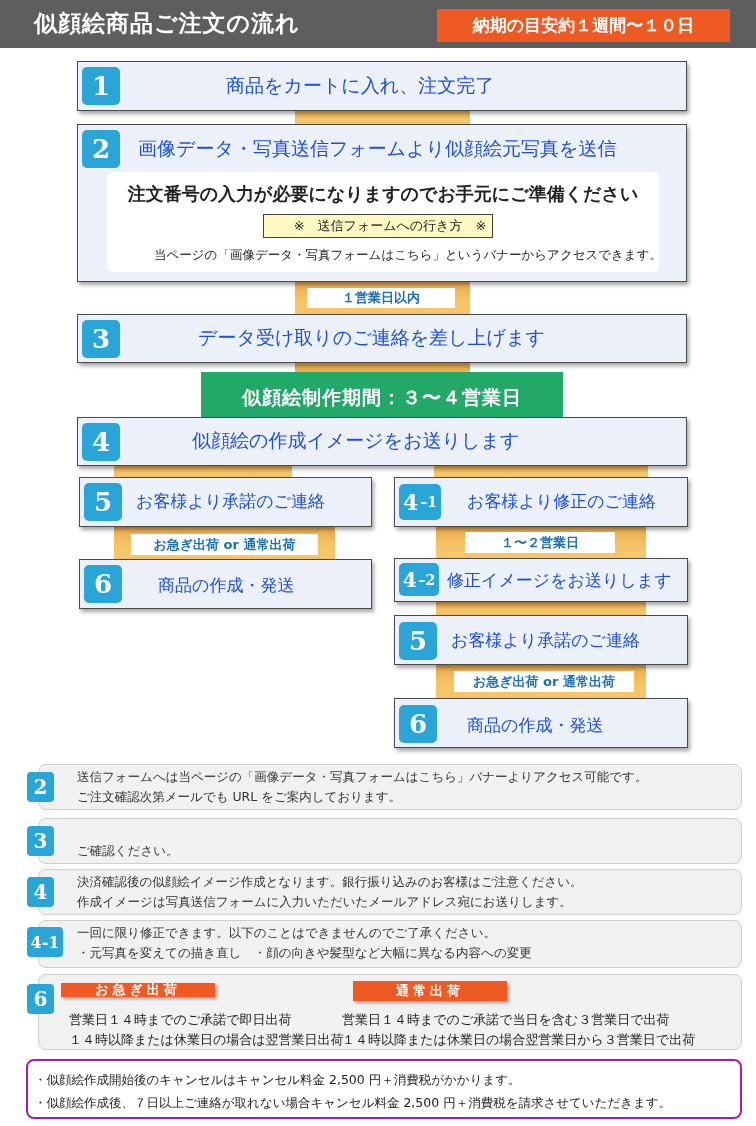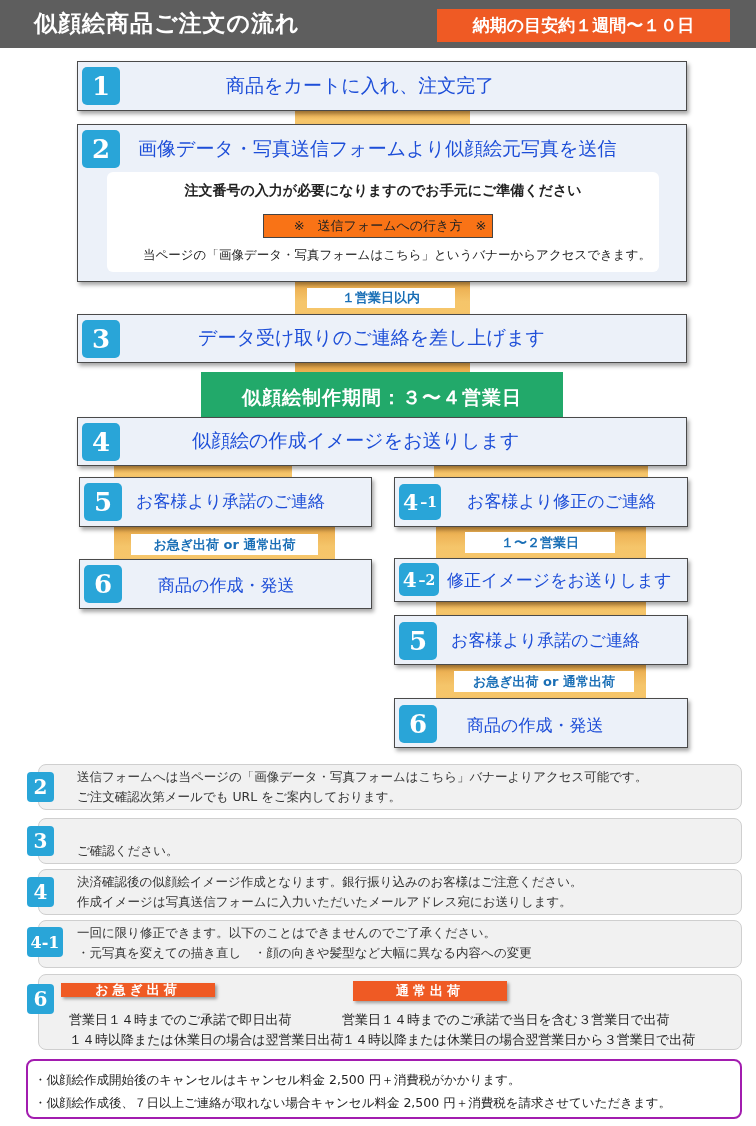--- a/index.html
+++ b/index.html
@@ -33,22 +33,22 @@
   .num small { font-size: 14px; margin-left: 2px; }
   .step-text { position: absolute; font-size: 19px; color: #1d4ed8; white-space: nowrap; }
 
   .label-blue { background: #ffffff; color: #1a6fb6; font-weight: bold; font-size: 13px;
     display: flex; align-items: center; justify-content: center; white-space: nowrap; }
 
   .green-bar { background: #22a96a; color: #fff; font-weight: bold; font-size: 19px;
     display: flex; align-items: center; justify-content: center; letter-spacing: 1px; white-space: nowrap; }
 
   .inner-card { background: #ffffff; border-radius: 6px; }
-  .inner-title { font-weight: bold; font-size: 14px; color: #222; white-space: nowrap; }
-  .howto-box { border: 1px solid #444; background: #f97316; font-size: 13px; display: flex; align-items: center; justify-content: center; white-space: nowrap; padding-left: 24px; }
+  .inner-title { font-weight: bold; font-size: 18px; color: #222; white-space: nowrap; }
+  .howto-box { border: 1px solid #444; background: #fef9c3; font-size: 13px; display: flex; align-items: center; justify-content: center; white-space: nowrap; padding-left: 24px; }
   .inner-note { font-size: 12.5px; color: #222; white-space: nowrap; }
 
   
   .note {
     background: #f1f1f1; border: 1px solid #cfcfcf; border-radius: 8px;
   }
   .note-num {
     position: absolute; background: #29a5d8; border-radius: 4px; color: #fff;
     font-family: "DejaVu Serif", "Liberation Serif", serif; font-weight: bold;
     display: flex; align-items: center; justify-content: center; font-size: 20px;
@@ -83,21 +83,21 @@
   <div class="num" style="left:4px;top:5px;width:38px;height:38px;font-size:26px;">1</div>
   <div class="step-text" style="left:148px;top:11px;font-size:19px;">商品をカートに入れ、注文完了</div>
 </div>
 
 <div class="abs step" style="left:77px;top:124px;width:610px;height:158px;">
   <div class="num" style="left:4px;top:5px;width:38px;height:38px;font-size:26px;">2</div>
   <div class="step-text" style="left:60px;top:11px;font-size:19px;">画像データ・写真送信フォームより似顔絵元写真を送信</div>
   <div class="abs inner-card" style="left:29px;top:47px;width:552px;height:100px;">
     <div class="abs inner-title" style="left:0;width:552px;top:10px;text-align:center;">注文番号の入力が必要になりますのでお手元にご準備ください</div>
     <div class="abs howto-box" style="left:156px;top:42px;width:230px;height:24px;">※　送信フォームへの行き方　※</div>
-    <div class="abs inner-note" style="left:0;width:580px;top:75px;text-align:center;">当ページの「画像データ・写真フォームはこちら」というバナーからアクセスできます。</div>
+    <div class="abs inner-note" style="left:11px;width:580px;top:75px;text-align:center;">当ページの「画像データ・写真フォームはこちら」というバナーからアクセスできます。</div>
   </div>
 </div>
 
 <div class="abs label-blue" style="left:307px;top:288px;width:148px;height:20px;">１営業日以内</div>
 
 <div class="abs step" style="left:77px;top:314px;width:610px;height:49px;">
   <div class="num" style="left:4px;top:5px;width:38px;height:38px;font-size:26px;">3</div>
   <div class="step-text" style="left:120px;top:10px;font-size:19px;">データ受け取りのご連絡を差し上げます</div>
 </div>
 

